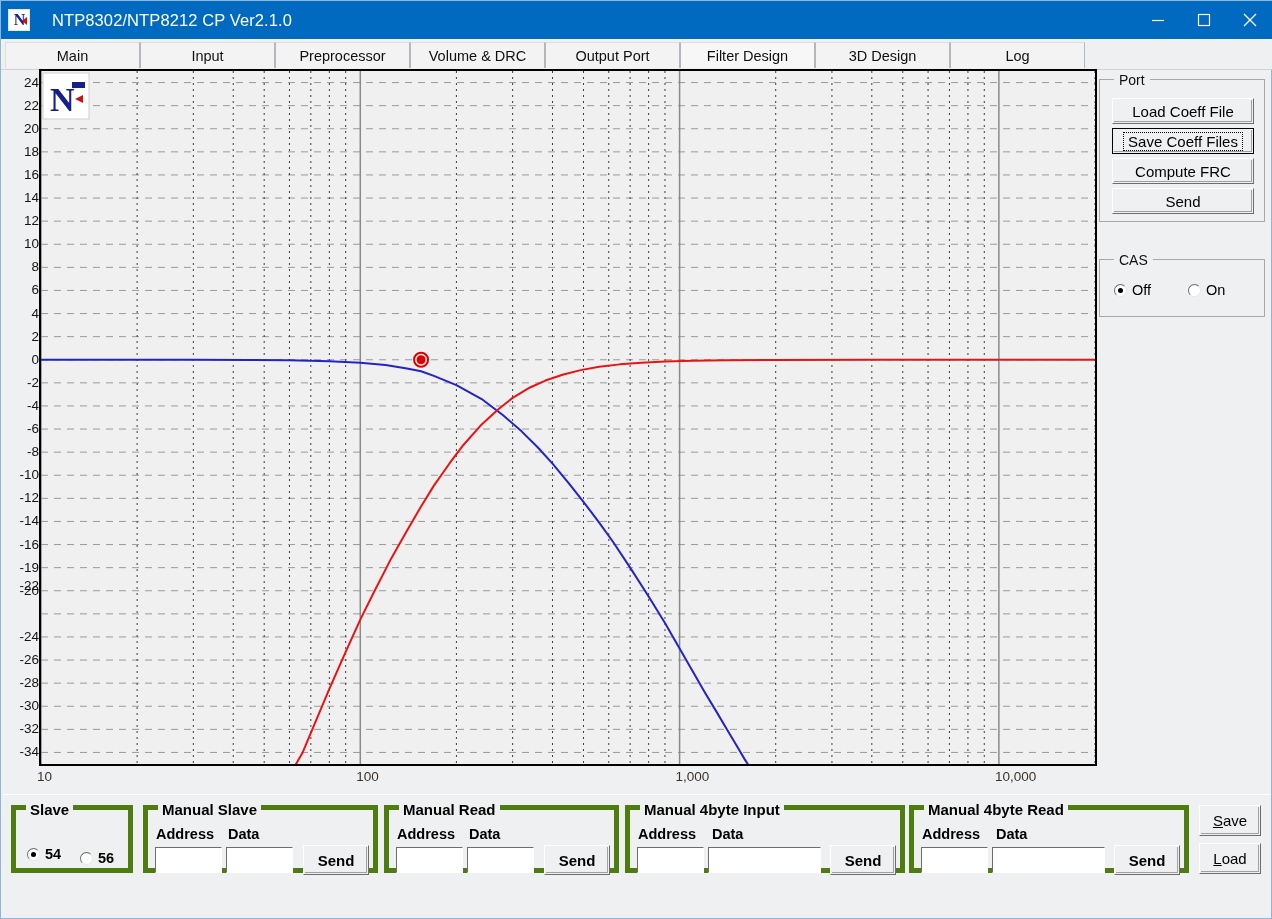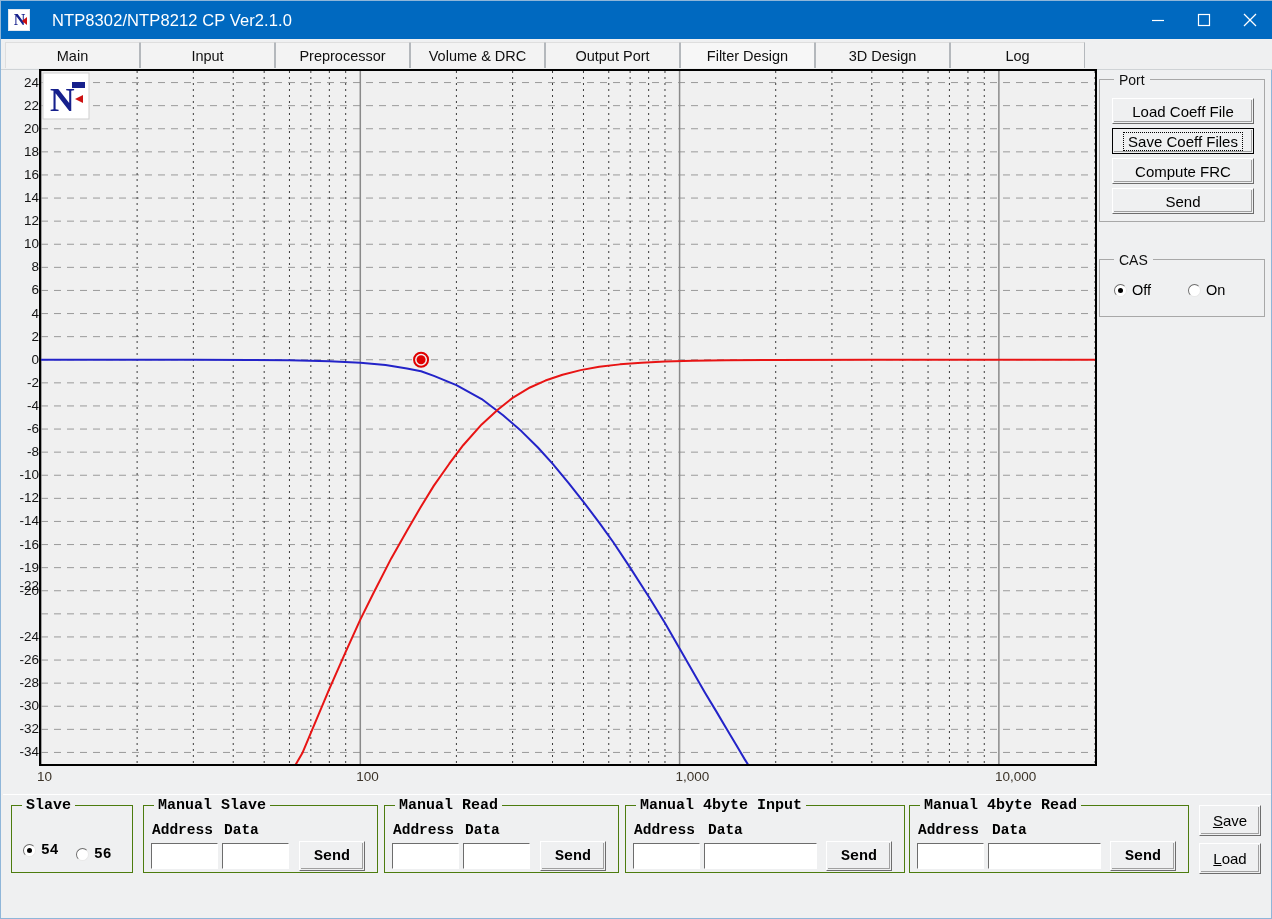--- a/index.html
+++ b/index.html
@@ -95,21 +95,21 @@
   .sticks{position:absolute;left:13px;top:0;width:9px;height:100%;}
   .stick{position:absolute;left:0;width:9px;height:2px;background:#2e2e2e;}
   .sthumb{position:absolute;left:-4px;width:17px;height:9px;background:#eff0f1;
           border-top:1px solid #fff;border-left:1px solid #fff;
           border-right:1px solid #4a4a4a;border-bottom:1px solid #4a4a4a;
           box-sizing:border-box;}
 
   
   .bottom{position:absolute;left:2px;top:793px;width:1268px;height:94px;
           background:#eff0f1;border-top:1px solid #ffffff;box-sizing:border-box;}
-  .bgroup{position:absolute;border:1px solid #4d7c0f;box-sizing:border-box;font-family:Liberation Mono, monospace;}
+  .bgroup{position:absolute;border:5px solid #4d7c0f;box-sizing:border-box;}
   .bgroup > .gl{position:absolute;top:-9px;left:10px;background:#eff0f1;
                 padding:0 4px;font-size:15px;font-weight:bold;color:#000;white-space:nowrap;}
   .flab{position:absolute;font-size:14.5px;font-weight:bold;color:#000;}
 
   
   .statusbar{position:absolute;left:2px;top:889px;width:1268px;height:28px;
              background:#eff0f1;border-top:1px solid #c8c8c8;box-sizing:border-box;
              display:flex;align-items:center;}
   .scell{font-size:15px;color:#000;padding-left:5px;height:22px;line-height:22px;
          border-left:1px solid #b6b6b6;box-sizing:border-box;}

